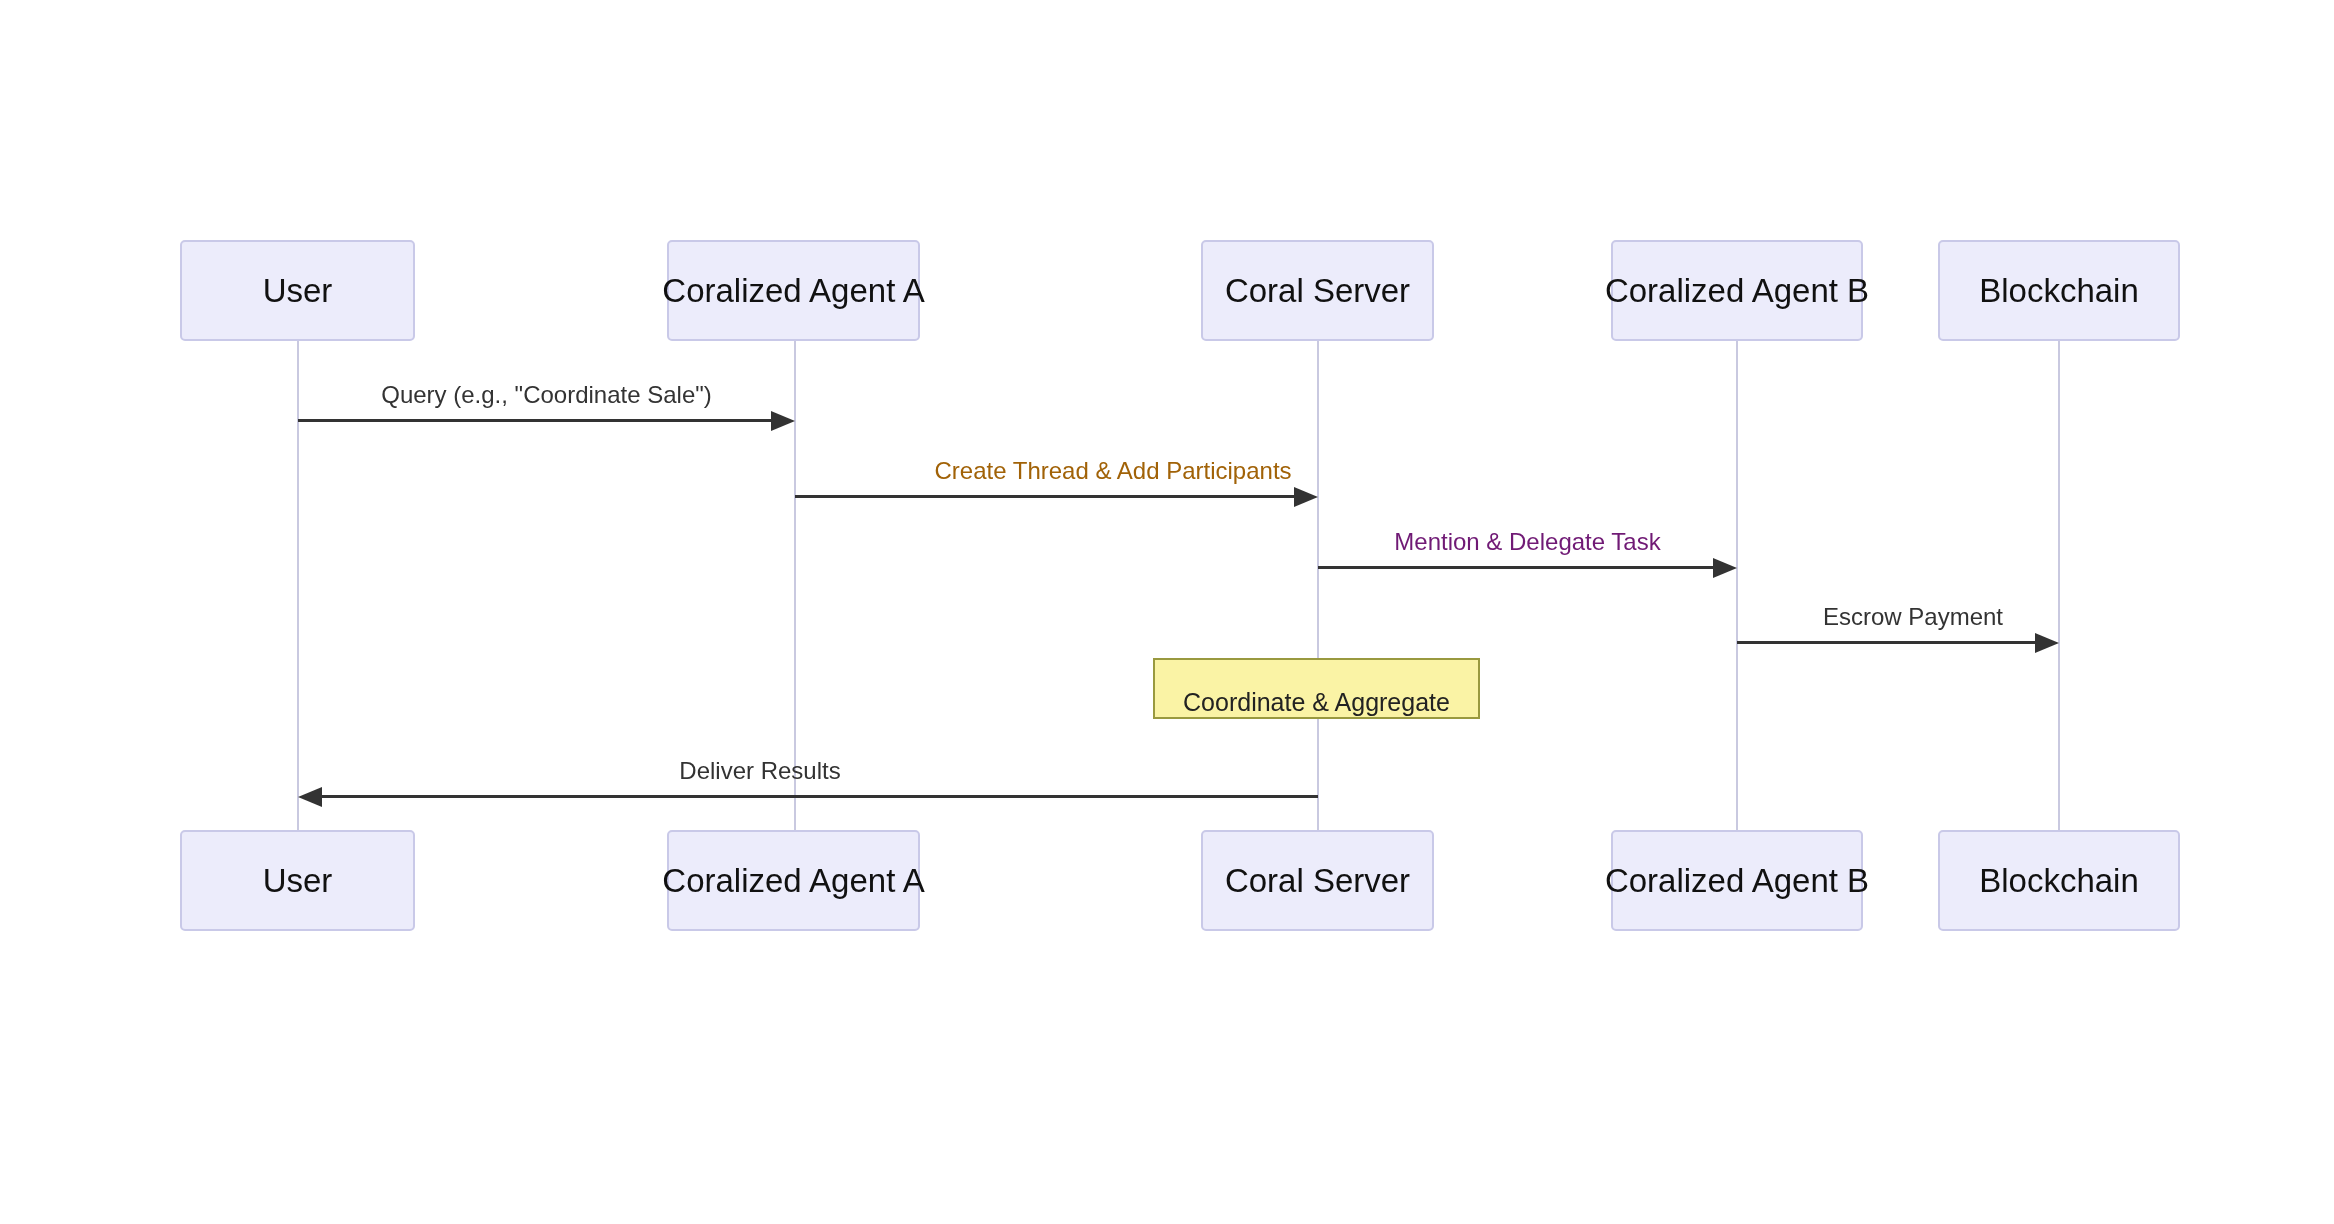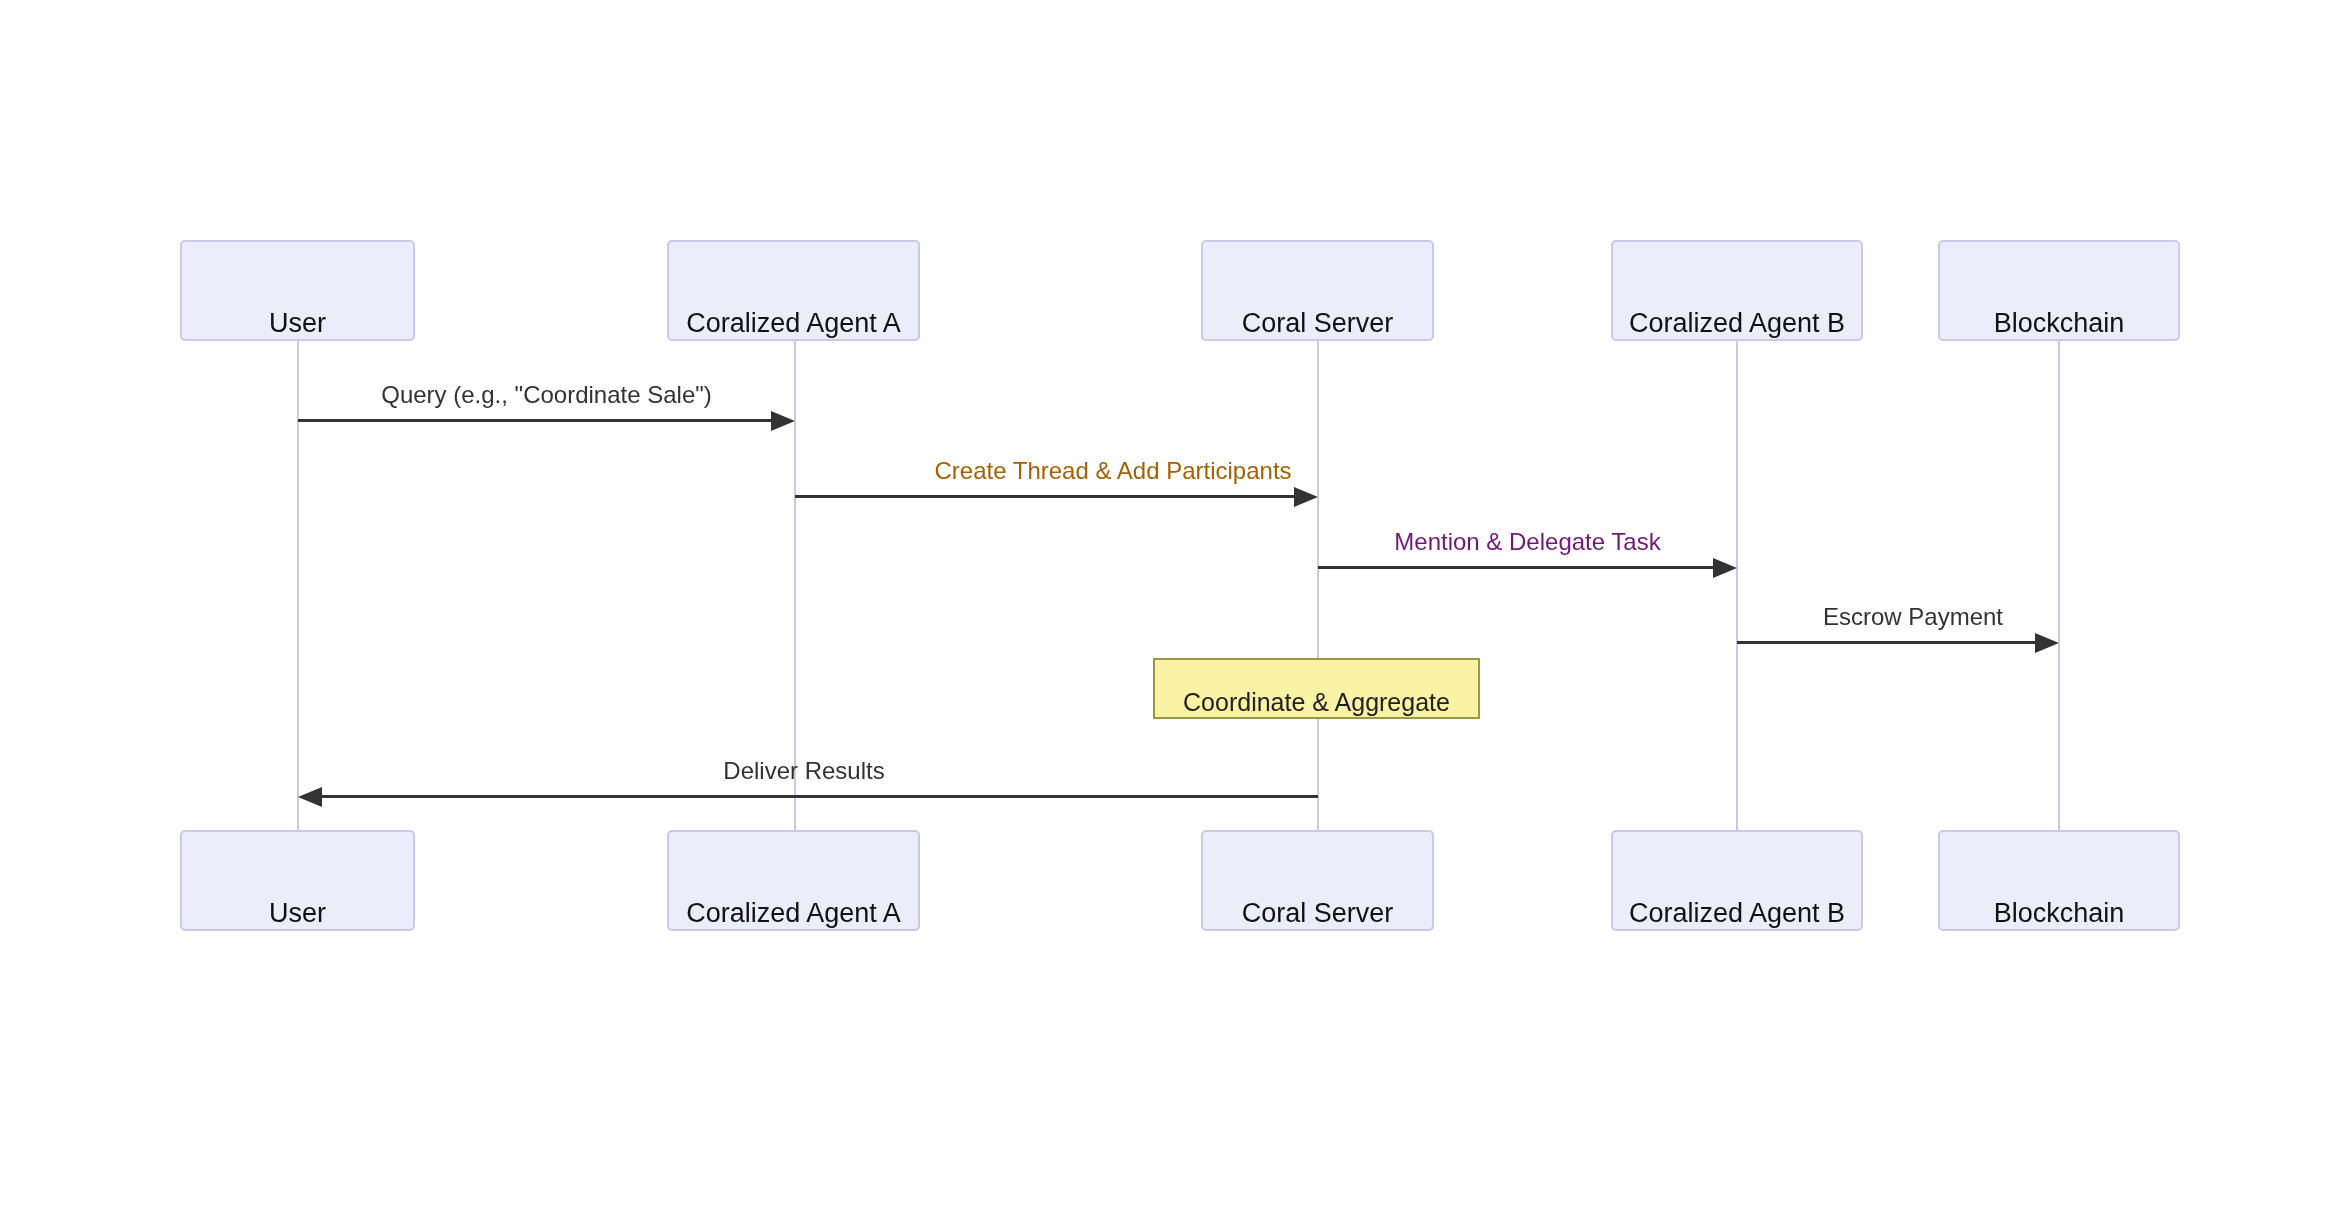--- a/index.html
+++ b/index.html
@@ -10,23 +10,23 @@
     background: #ffffff;
     font-family: "Liberation Sans", sans-serif;
     overflow: hidden;
   }
   .actor-box {
     position: absolute;
     box-sizing: border-box;
     border: 2px solid;
     border-radius: 5px;
     display: flex;
-    align-items: flex-end;
+    align-items: center;
     justify-content: center;
-    font-size: 27px;
+    font-size: 33px;
     z-index: 4;
   }
   .actor-box span { white-space: nowrap; }
   .lifeline {
     position: absolute;
     width: 2px;
     z-index: 1;
   }
   .msg-line {
     position: absolute;
@@ -107,17 +107,17 @@
     <div class="arrow-head" style="top: 487px; left: 1294px; border-left: 24px solid rgb(51, 51, 51);"></div>
     <div class="msg-label" style="left: 1113px; top: 458px; color: #a16207;">Create Thread &amp; Add Participants</div>
     <div class="msg-line" style="top: 566px; background: rgb(51, 51, 51); left: 1318px; width: 399px;"></div>
     <div class="arrow-head" style="top: 558px; left: 1713px; border-left: 24px solid rgb(51, 51, 51);"></div>
     <div class="msg-label" style="left: 1527.5px; top: 529px; color: #701a75;">Mention &amp; Delegate Task</div>
     <div class="msg-line" style="top: 641px; background: rgb(51, 51, 51); left: 1737px; width: 302px;"></div>
     <div class="arrow-head" style="top: 633px; left: 2035px; border-left: 24px solid rgb(51, 51, 51);"></div>
     <div class="msg-label" style="left: 1898px; top: 604px; color: rgb(51, 51, 51); margin-left: 15px;">Escrow Payment</div>
     <div class="msg-line" style="top: 795px; background: rgb(51, 51, 51); left: 318px; width: 1000px;"></div>
     <div class="arrow-head" style="top: 787px; left: 298px; border-right: 24px solid rgb(51, 51, 51);"></div>
-    <div class="msg-label" style="left: 804px; top: 758px; color: rgb(51, 51, 51); text-align: center;">Deliver Results</div>
+    <div class="msg-label" style="left: 760px; top: 758px; color: rgb(51, 51, 51); text-align: center;">Deliver Results</div>
     <div class="note-box" style="left: 1153px; top: 658px; width: 327px; height: 61px; background: rgb(250, 243, 165); border-color: rgb(153, 153, 63); color: rgb(34, 34, 34);">
       <span>Coordinate &amp; Aggregate</span>
     </div>
   </div>
 
 </body></html>

